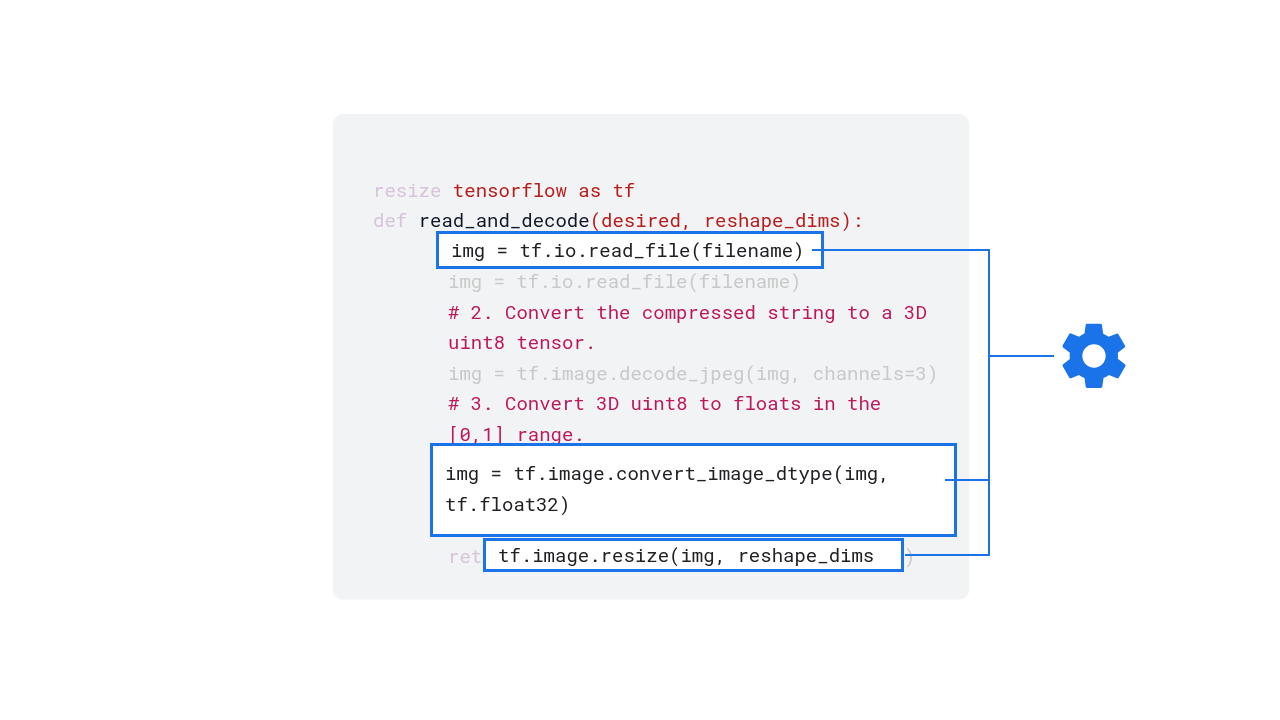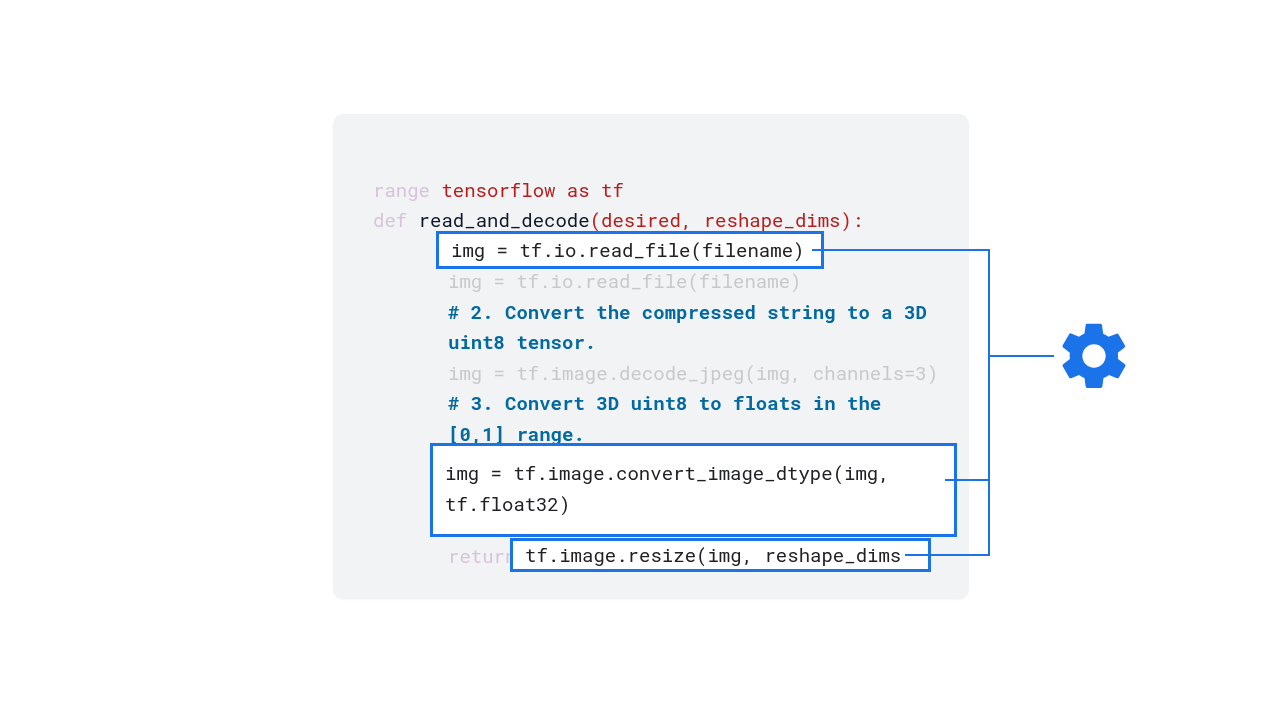--- a/index.html
+++ b/index.html
@@ -36,21 +36,21 @@
     font-family: inherit;
     letter-spacing: 0px;
   }
 
   .indent1 { padding-left: 75px; display: block; }
   .wrap    { white-space: normal;}
 
   .dim      { color: #b91c1c; }
   .dim-kw   { color: #d8c3dc; }             
   .dim-fn   { color: #0f172a; }             
-  .dim-cmt  { color: #0369a1; font-weight: bold; }             
+  .dim-cmt  { color: #be185d; }             
   .dim-body { color: #c9c9c9; }             
 
   
   .hl {
     position: absolute;
     background: #ffffff;
     border: 3px solid #1a73e8;
     font-size: 19px;
     line-height: 30.5px;
     font-family: inherit;
@@ -61,21 +61,21 @@
   }
   .hl.multi {
     align-items: flex-start;
     padding-top: 12px;
     padding-bottom: 12px;
     white-space: normal;
   }
 
   #hl1 { left: 436px; top: 231px; width: 358px; height: 32px; }
   #hl2 { left: 430px; top: 443px; width: 497px; height: 64px; }
-  #hl3 { left: 510px; top: 538px; width: 391px; height: 28px; }
+  #hl3 { left: 483px; top: 538px; width: 391px; height: 28px; }
 
   
   .line {
     position: absolute;
     background: #1a73e8;
   }
   .linev { width: 2px; }
   .lineh { height: 2px; }
 
   
@@ -86,21 +86,21 @@
     width: 80px;
     height: 80px;
   }
   .gear-wrap svg { width: 80px; height: 80px; display:block; }
 </style>
 </head>
 <body>
 
 <div class="card">
   <div class="code">
-<span class="dim-kw">range</span><span class="dim"> tensorflow as tf</span>
+<span class="dim-kw">resize</span><span class="dim"> tensorflow as tf</span>
 <span class="dim-kw">def</span><span class="dim-fn"> read_and_decode</span><span class="dim">(desired, reshape_dims):</span>
 <span class="indent1"><span class="dim-cmt"># 1. Read the file.</span></span><span class="indent1"><span class="dim-body">img = tf.io.read_file(filename)</span></span><span class="indent1 wrap"><span class="dim-cmt"># 2. Convert the compressed string to a 3D uint8 tensor.</span></span><span class="indent1 wrap"><span class="dim-body">img = tf.image.decode_jpeg(img, channels=3)</span></span><span class="indent1 wrap"><span class="dim-cmt"># 3. Convert 3D uint8 to floats in the [0,1] range.</span></span><span class="indent1 wrap"><span class="dim-body">img = tf.image.convert_image_dtype(img, tf.float32)</span></span><span class="indent1 wrap"><span class="dim-cmt"># 4. Resize the image to the desired size.</span></span><span class="indent1"><span class="dim-kw">return</span><span class="dim-body"> tf.image.resize(img, reshape_dims)</span></span></div>
 </div>
 
 <div id="hl1" class="hl">
     <span>img = tf.io.read_file(filename)</span>
   </div>
 <div id="hl2" class="hl multi">
     <span>img = tf.image.convert_image_dtype(img, tf.float32)</span>
   </div>

